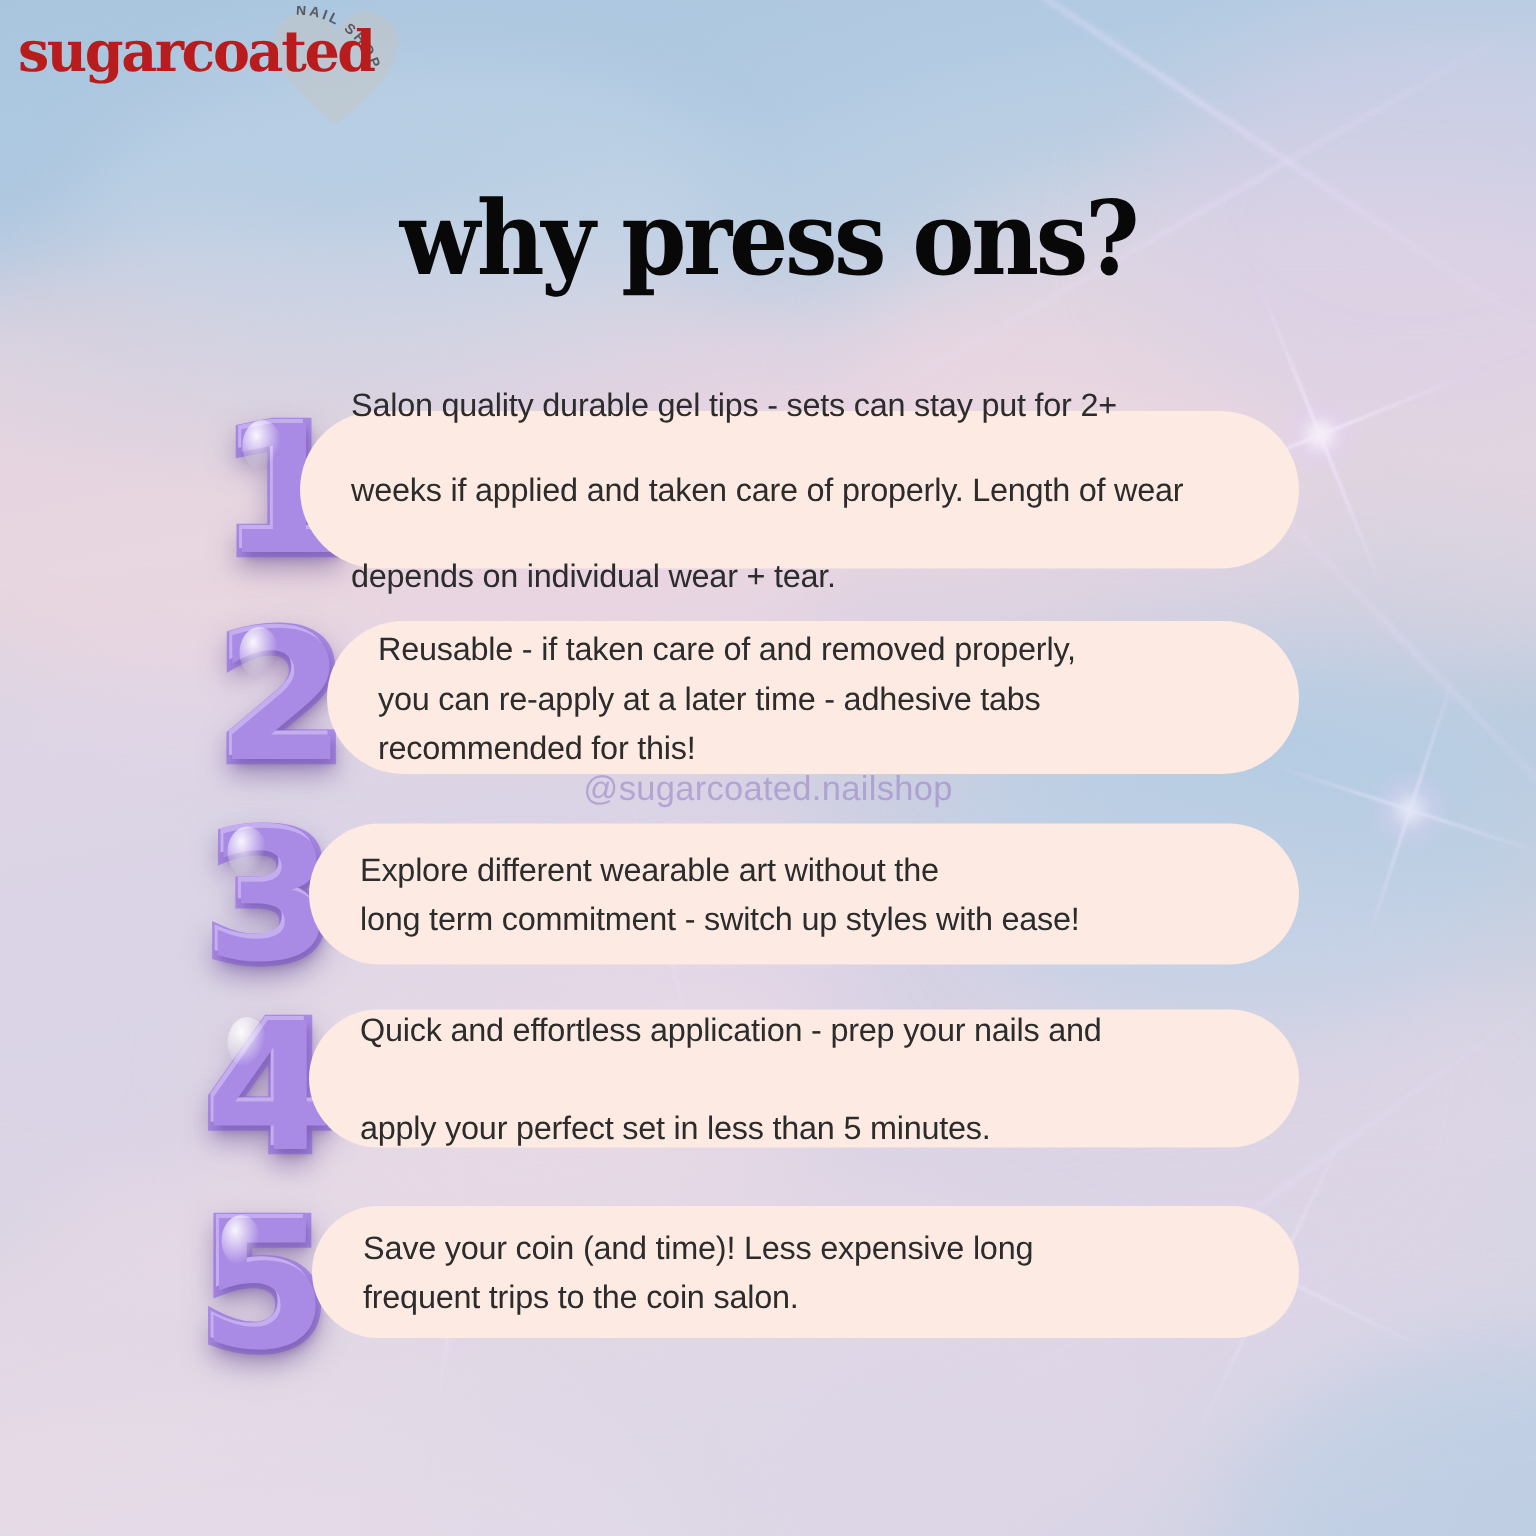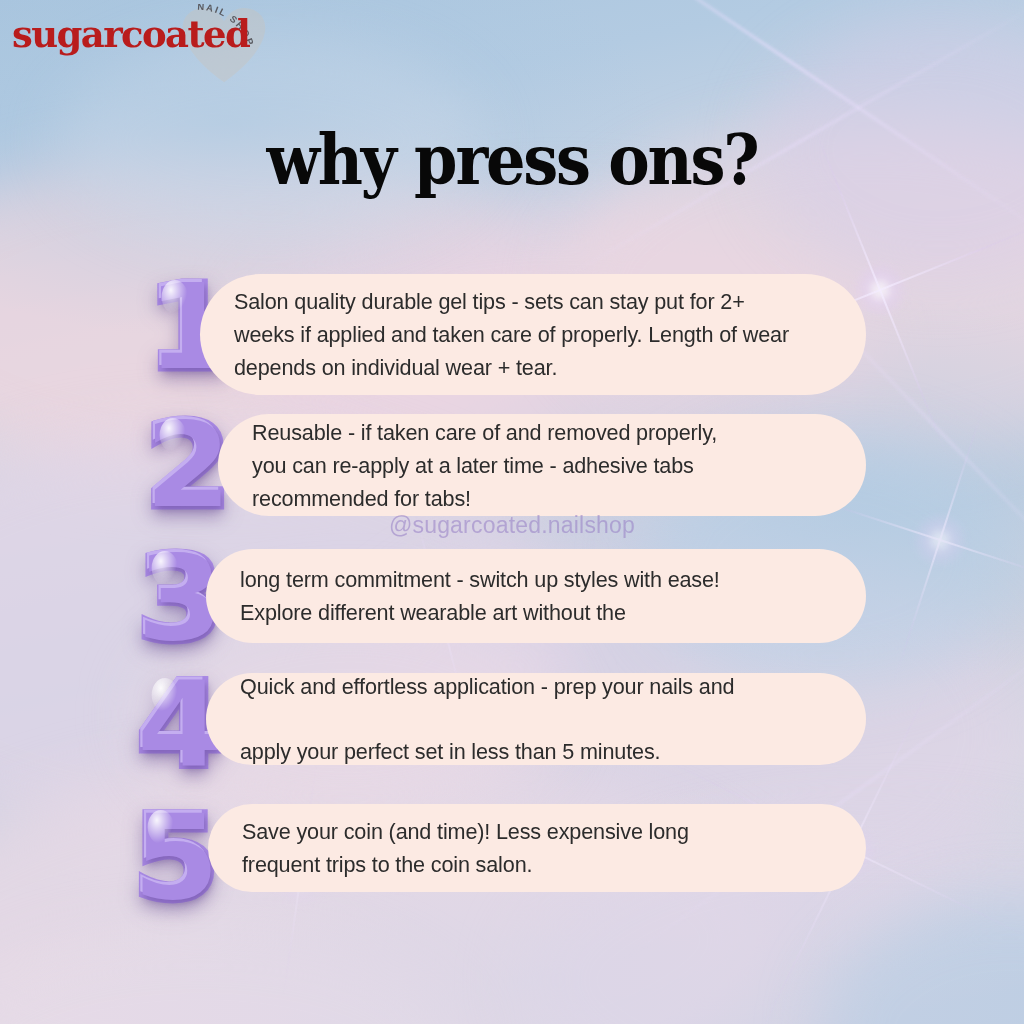--- a/index.html
+++ b/index.html
@@ -195,21 +195,21 @@
     font-family:"Liberation Sans", sans-serif;
     font-size:21.6px;
     line-height:33px;
     color:#2c2c2c;
     letter-spacing:-.15px;
     white-space:nowrap;
   }
 
   
   .r1 .num  { left:142px; top:262px; }
-  .r1 .pill { left:200px; top:274px; width:666px; height:121px; }
+  .r1 .pill { left:200px; top:274px; width:666px; height:105px;gap:24px; }
 
   .r2 .num  { left:140px; top:400px; }
   .r2 .pill { left:218px; top:414px; width:648px; height:102px;justify-content:center; }
 
   .r3 .num  { left:132px; top:533px; }
   .r3 .pill { left:206px; top:549px; width:660px; height:94px; }
 
   .r4 .num  { left:132px; top:660px; }
   .r4 .pill { left:206px; top:673px; width:660px; height:92px;gap:32px; }
 
@@ -304,29 +304,29 @@
         <p>weeks if applied and taken care of properly. Length of wear</p>
         <p>depends on individual wear + tear.</p>
       </div>
     </div>
 
     <div class="row r2">
       <div class="num">2</div>
       <div class="pill">
         <p>Reusable - if taken care of and removed properly,</p>
         <p>you can re-apply at a later time -  adhesive tabs</p>
-        <p>recommended for tabs!</p>
+        <p>recommended for this!</p>
       </div>
     </div>
 
     <div class="row r3">
       <div class="num">3</div>
       <div class="pill">
+        <p>Explore different wearable art without the</p>
         <p>long term commitment - switch up styles with ease!</p>
-        <p>Explore different wearable art without the</p>
       </div>
     </div>
 
     <div class="row r4">
       <div class="num">4</div>
       <div class="pill">
         <p>Quick and effortless application - prep your nails and</p>
         <p>apply your perfect set in less than 5 minutes.</p>
       </div>
     </div>

